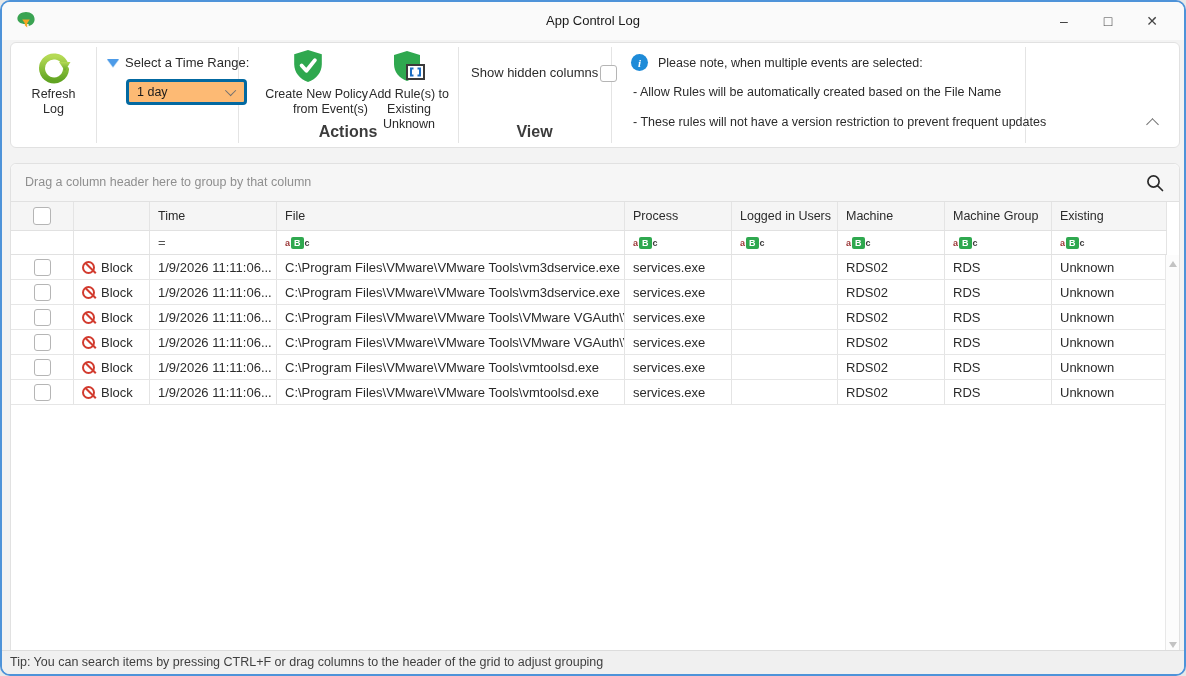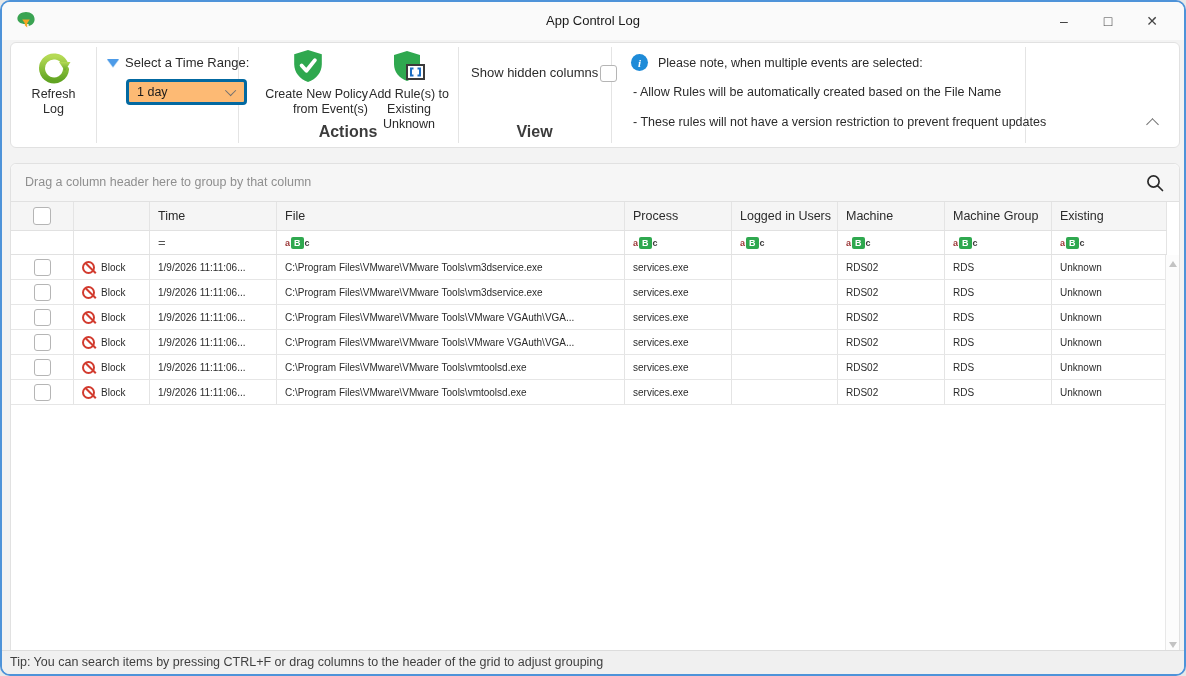--- a/index.html
+++ b/index.html
@@ -43,21 +43,21 @@
   .groupbar .hint { position:absolute; left:14px; top:11px; font-size:12.5px; color:#8f8f8f; }
   .search-ic { position:absolute; right:14px; top:9px; width:20px; height:20px; cursor:pointer; }
   .hdr-row, .flt-row, .data-row { display:flex; }
   .hdr-row { position:absolute; left:0; top:38px; height:28px; width:1156px; background:#f5f5f5; }
   .flt-row { position:absolute; left:0; top:66px; height:25px; width:1156px; background:#fff; border-top:1px solid #e1e1e1; border-bottom:1px solid #e1e1e1; }
   .rows-wrap { position:absolute; left:0; top:91px; width:1156px; }
   .data-row { height:25px; background:#fff; border-bottom:1px solid #e6e6e6; }
   .cell { height:100%; border-right:1px solid #e4e4e4; display:flex; align-items:center; padding:0 8px; overflow:hidden; white-space:nowrap; }
   .hdr-row .cell { font-size:12.5px; color:#2b2b2b; cursor:pointer; }
   .flt-row .cell { cursor:pointer; }
-  .data-row .cell { font-size:10px; color:#2b2b2b; }
+  .data-row .cell { font-size:13px; color:#2b2b2b; }
   .c0 { width:63px; justify-content:center; }
   .c1 { width:76px; }
   .c2 { width:127px; }
   .c3 { width:348px; }
   .c4 { width:107px; }
   .c5 { width:106px; }
   .c6 { width:107px; }
   .c7 { width:107px; }
   .c8 { width:115px; border-right:1px solid #e4e4e4; }
   .eq { font-size:13px; color:#555; }

